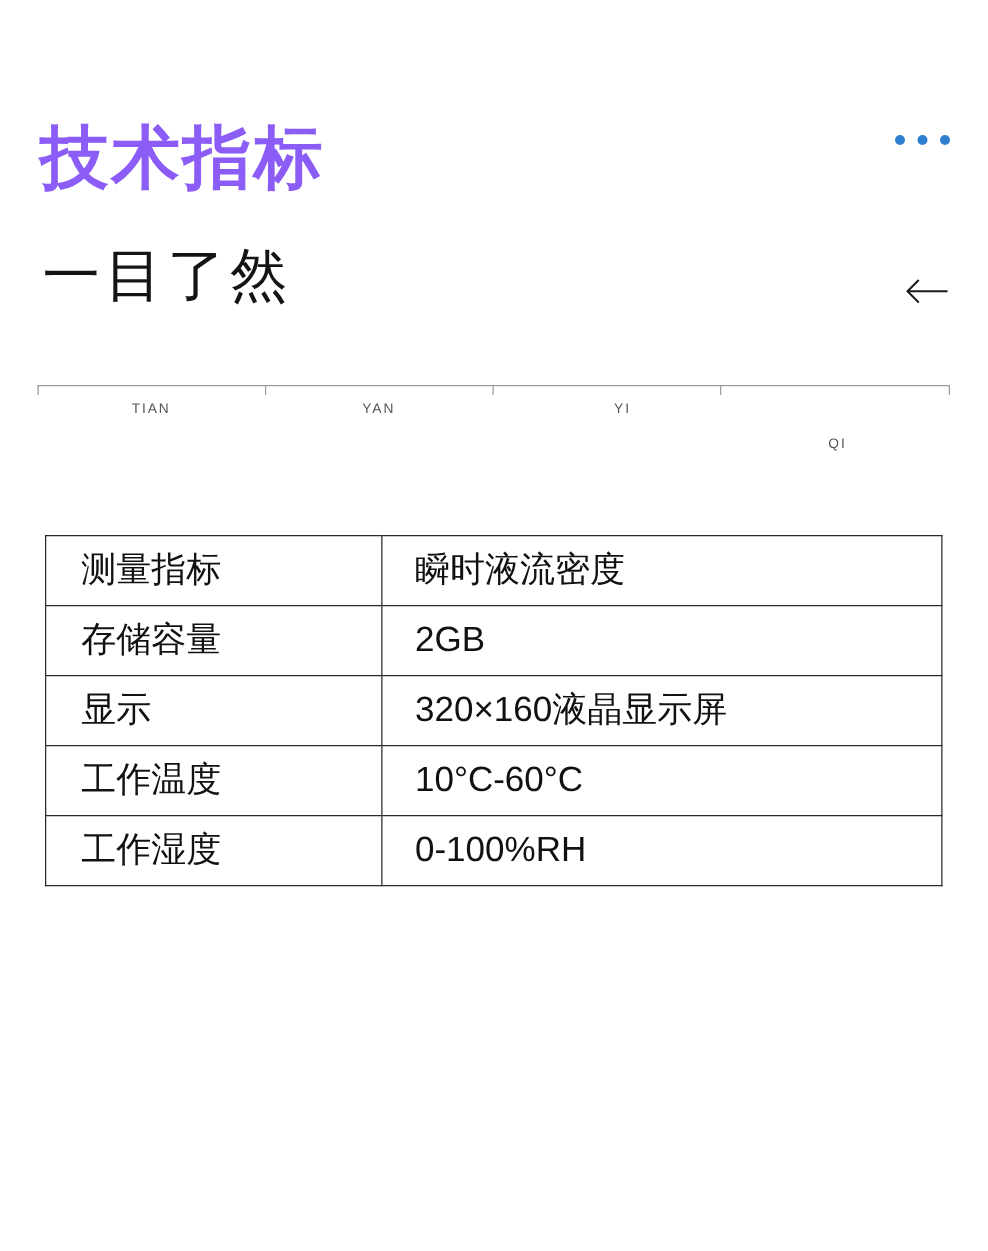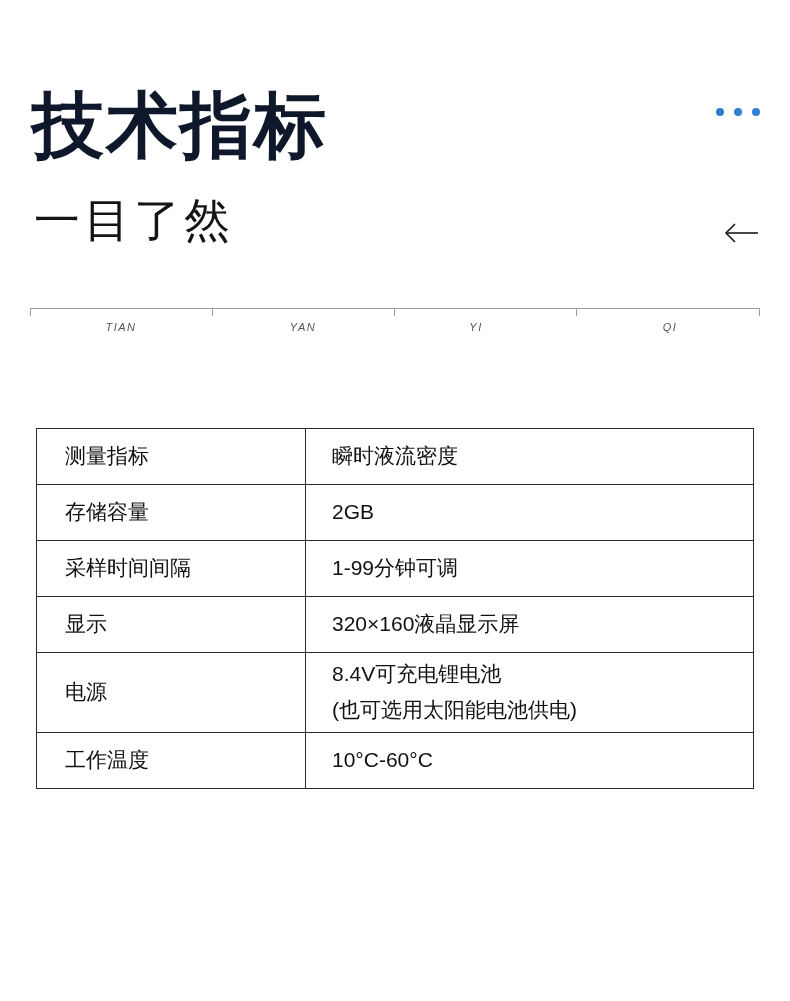--- a/index.html
+++ b/index.html
@@ -29,26 +29,26 @@
     left: 0;
     top: 0;
     width: 790px;
     height: 300px;
   }
 
   .title-main {
     position: absolute;
     left: 32px;
     top: 84px;
-    font-family: Liberation Serif, serif;
+    font-family: Liberation Sans, sans-serif;
     font-weight: bold;
-    font-size: 72px;
+    font-size: 55px;
     line-height: 84px;
     letter-spacing: 2px;
-    color: #0f172a;
+    color: #8b5cf6;
     white-space: nowrap;
   }
 
   .title-sub {
     position: absolute;
     left: 34px;
     top: 192px;
     font-family: "Liberation Serif", serif;
     font-weight: normal;
     font-size: 46px;
@@ -88,21 +88,20 @@
     display: block;
   }
 
   
   .rule {
     position: absolute;
     left: 30px;
     top: 308px;
     width: 730px;
     height: 40px;
-    font-style: italic;
   }
   .rule-line {
     position: absolute;
     left: 0;
     top: 0;
     width: 730px;
     height: 1px;
     background: #9b9b9b;
   }
   .tick {
@@ -128,21 +127,21 @@
     left: 36px;
     top: 428px;
     width: 718px;
     border-collapse: collapse;
     table-layout: fixed;
   }
   .spec-table td {
     border: 1px solid #2a2a2a;
     padding: 0 0 0 26px;
     height: 55px;
-    font-size: 21px;
+    font-size: 28px;
     color: #111111;
     vertical-align: middle;
     line-height: 1.45;
   }
   .spec-table td.label {
     width: 240px;
     padding-left: 28px;
   }
   .spec-table td.value {
     padding-left: 26px;
@@ -185,49 +184,42 @@
     <div class="rule-line"></div>
 
     <span class="tick" style="left:0px;"></span>
     <span class="tick" style="left:182px;"></span>
     <span class="tick" style="left:364px;"></span>
     <span class="tick" style="left:546px;"></span>
     <span class="tick" style="left:729px;"></span>
 
     <span class="pinyin" style="left:91px;">TIAN</span>
     <span class="pinyin" style="left:273px;text-align:center;">YAN</span>
-    <span class="pinyin" style="left:446px;">YI</span>
-    <span class="pinyin" style="left:640px;">QI</span>
+    <span class="pinyin" style="left:468px;">YI</span>
+    <span class="pinyin" style="left:640px;margin-top:28px;">QI</span>
   </div>
 
   <table class="spec-table">
     <tbody>
       <tr>
         <td class="label">测量指标</td>
         <td class="value">瞬时液流密度</td>
       </tr>
       <tr>
         <td class="label">存储容量</td>
         <td class="value">2GB</td>
       </tr>
       <tr>
-        <td class="label">采样时间间隔</td>
-        <td class="value">1-99分钟可调</td>
-      </tr>
-      <tr>
         <td class="label">显示</td>
         <td class="value">320×160液晶显示屏</td>
       </tr>
       <tr>
-        <td class="label">电源</td>
-        <td class="value value-multi">
-          <span class="value-line">8.4V可充电锂电池</span>
-          <span class="value-line">(也可选用太阳能电池供电)</span>
-        </td>
-      </tr>
-      <tr>
         <td class="label">工作温度</td>
         <td class="value">10°C-60°C</td>
       </tr>
+      <tr>
+        <td class="label">工作湿度</td>
+        <td class="value">0-100%RH</td>
+      </tr>
     </tbody>
   </table>
 
 </div>
 
 </body></html>

